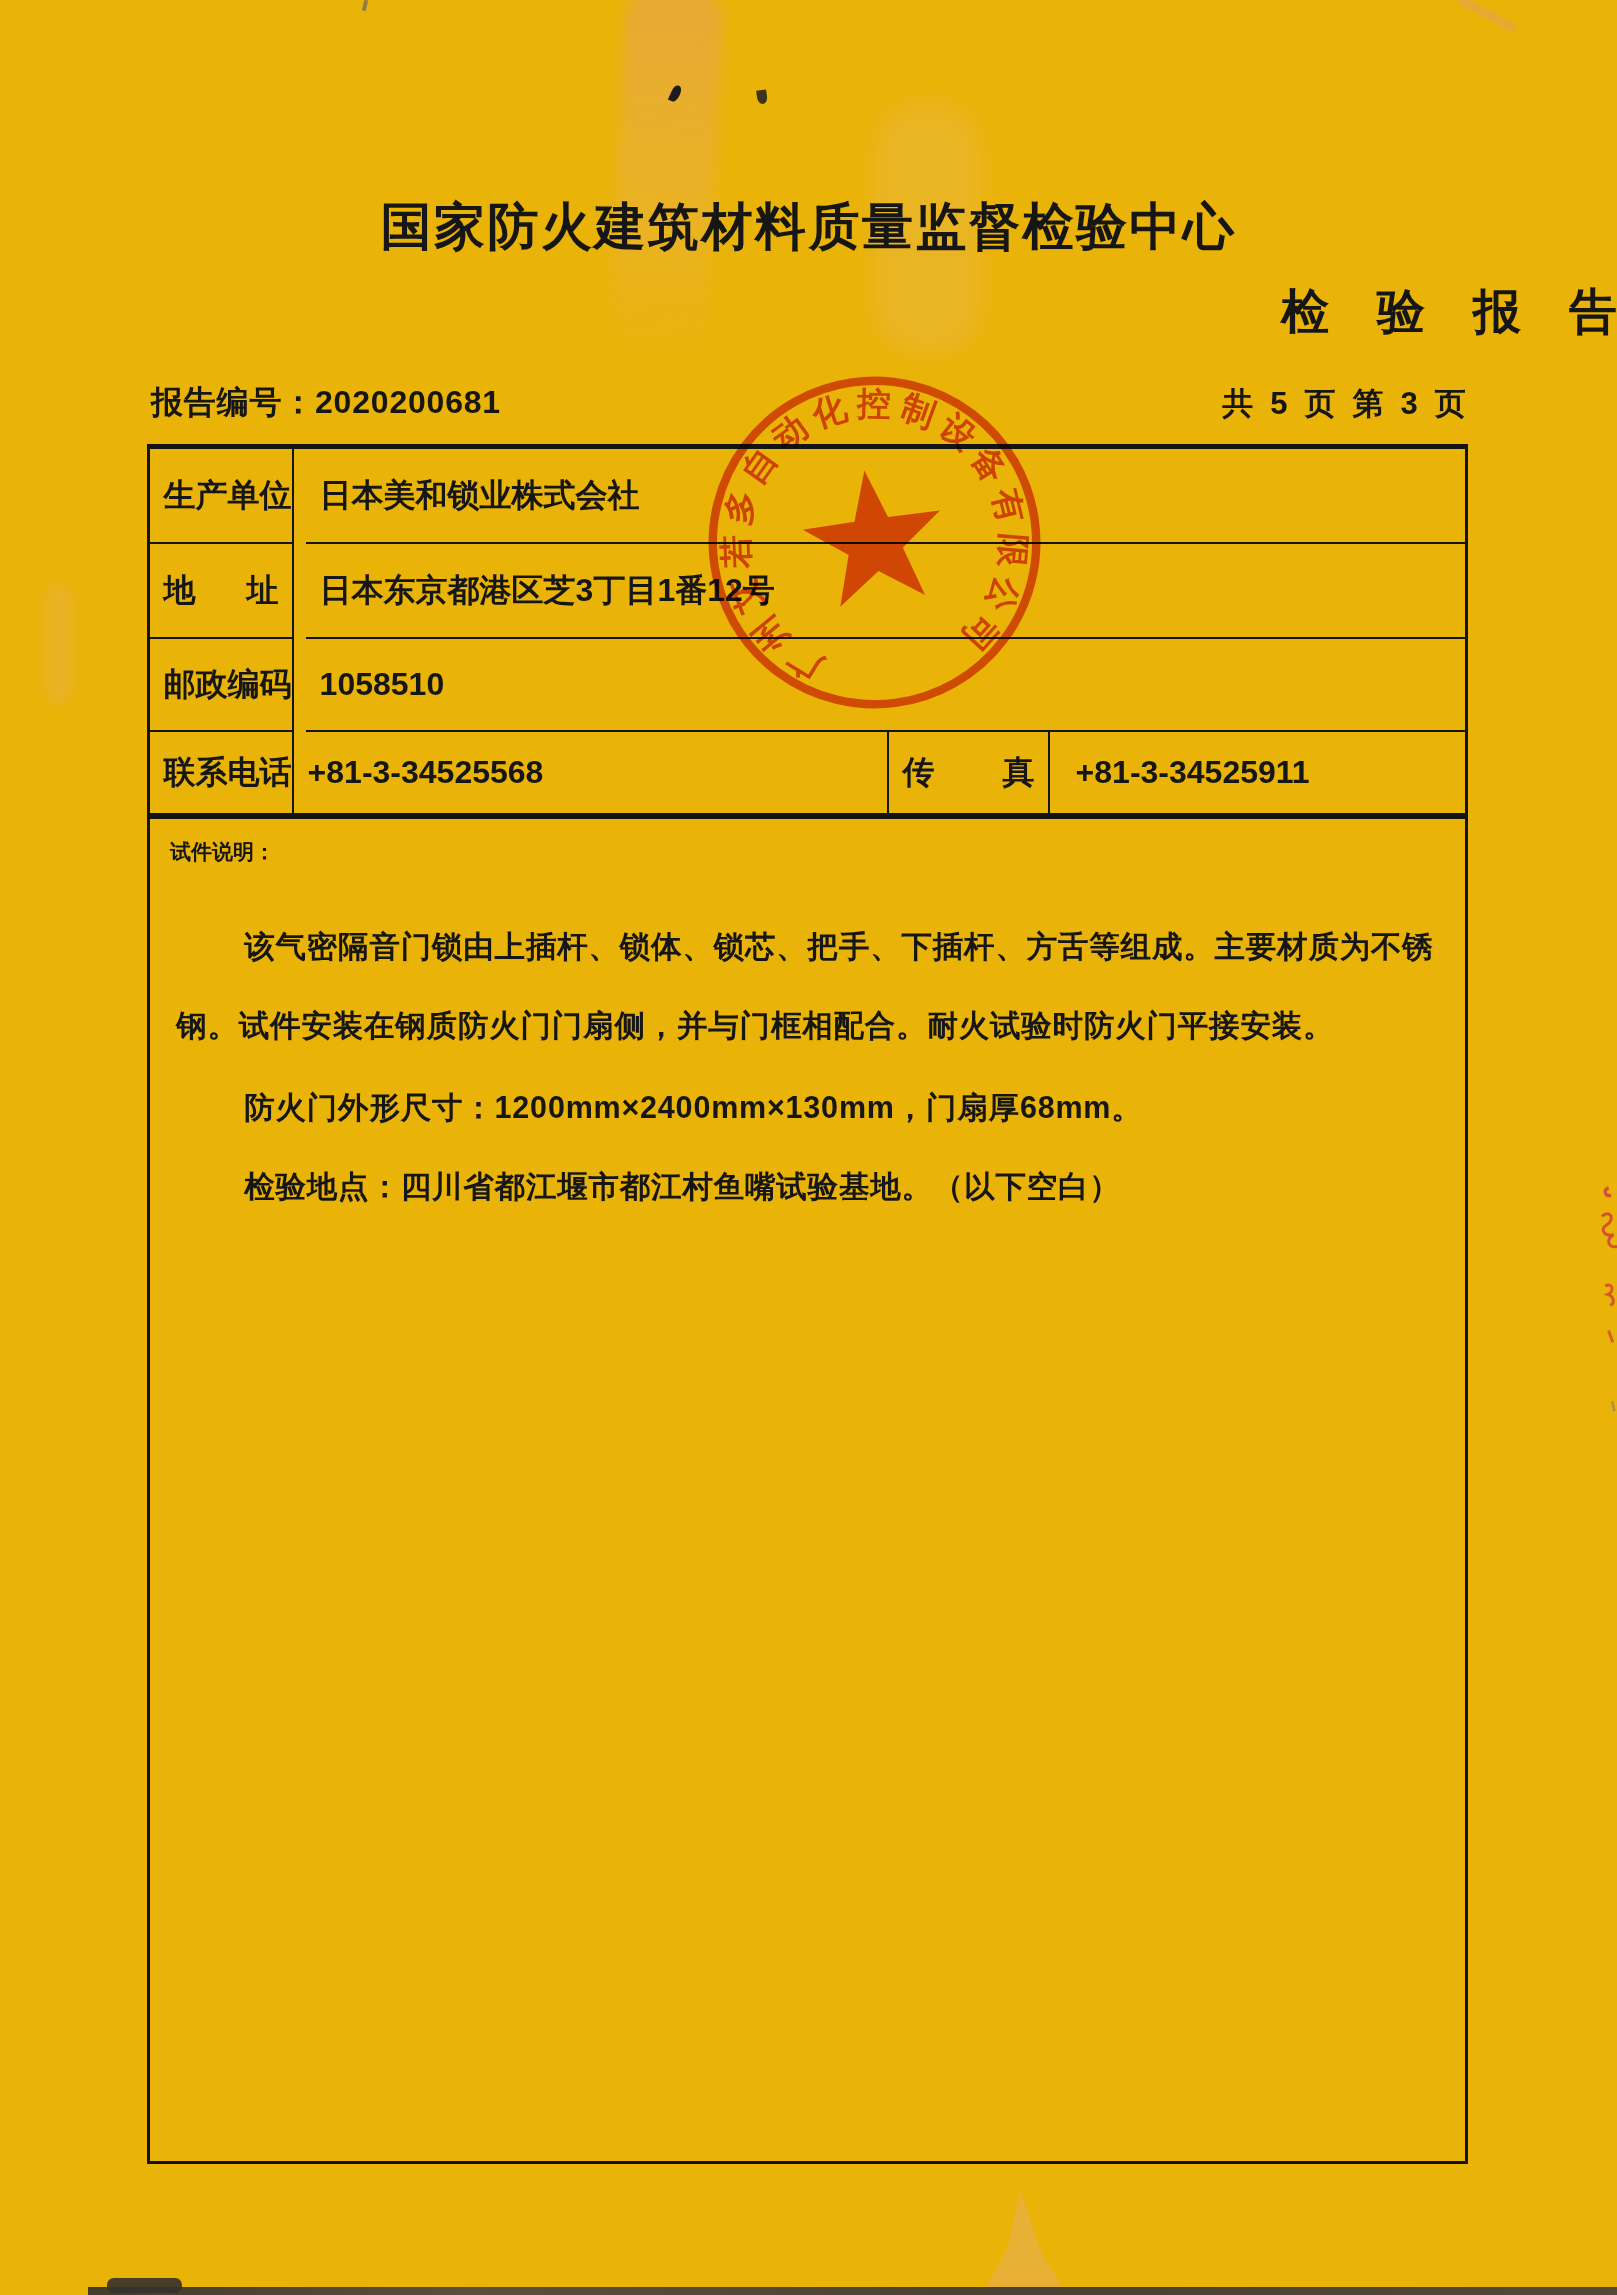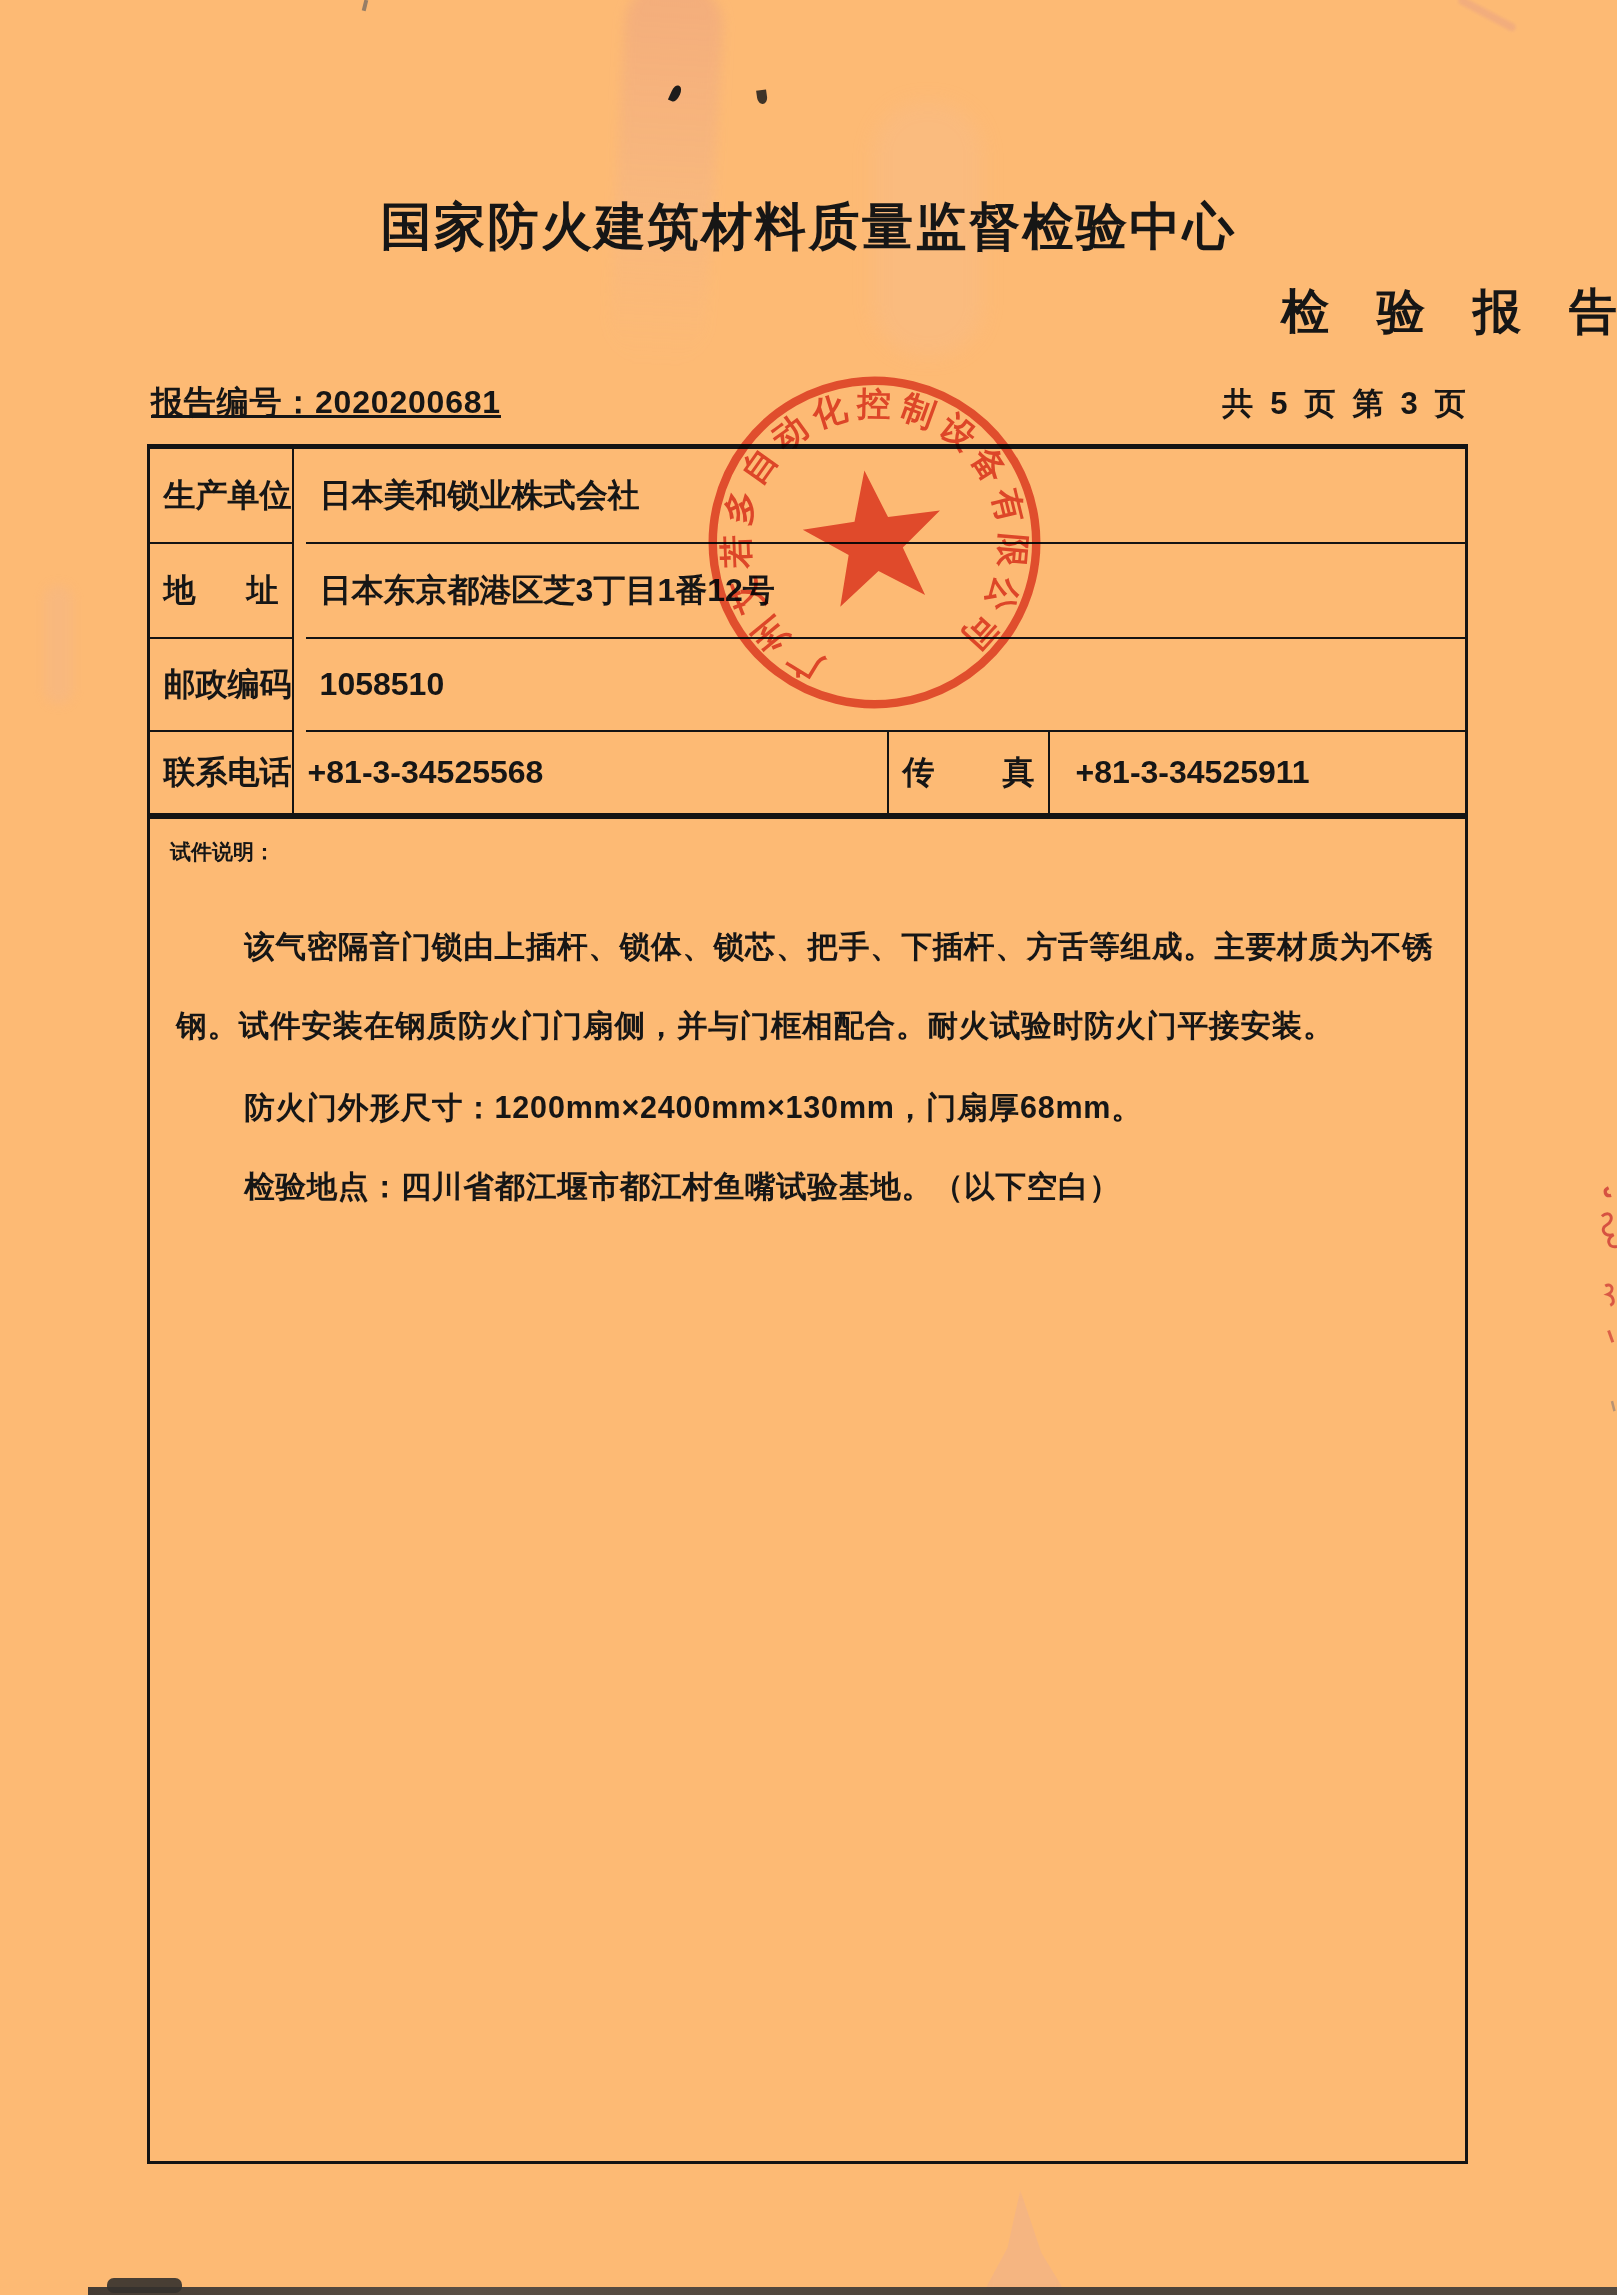--- a/index.html
+++ b/index.html
@@ -1,38 +1,38 @@
 <!DOCTYPE html>
 <html style="font-size:13.6px"><head>
 <meta charset="utf-8">
 <style>
   html,body{margin:0;padding:0;background:#e8e6e2;}
   .page{
     position:relative;
     width:1617px;height:2295px;
     margin:0 auto;
-    background:#fdba74;
+    background:#eab308;
     overflow:hidden;
     font-family:"Liberation Sans","DejaVu Sans",sans-serif;
     color:#161616;
   }
   
   .doc-title{
     position:absolute;top:193px;left:0;width:100%;
     text-align:center;font-size:51px;font-weight:700;letter-spacing:2.5px;
   }
   .doc-subtitle{
     position:absolute;top:280px;left:0;width:100%;
     text-align:right;font-size:48px;font-weight:700;
   }
   .report-line{
     position:absolute;top:381px;left:151px;width:1319px;
     display:flex;justify-content:space-between;align-items:flex-end;
   }
-  .report-no{font-size:32px;font-weight:700;letter-spacing:0.8px;text-decoration:underline;}
+  .report-no{font-size:32px;font-weight:700;letter-spacing:0.8px;}
   .page-count{font-size:31px;font-weight:700;letter-spacing:4.2px;}
   
   .info-table{
     position:absolute;top:444px;left:147px;width:1321px;
     display:grid;
     grid-template-columns:144px 595px 161px 1fr;
     grid-template-rows:95px 95px 93px 81px;
     border:3.4px solid #141414;border-top-width:5.1px;
     box-sizing:border-box;
     background:transparent;

